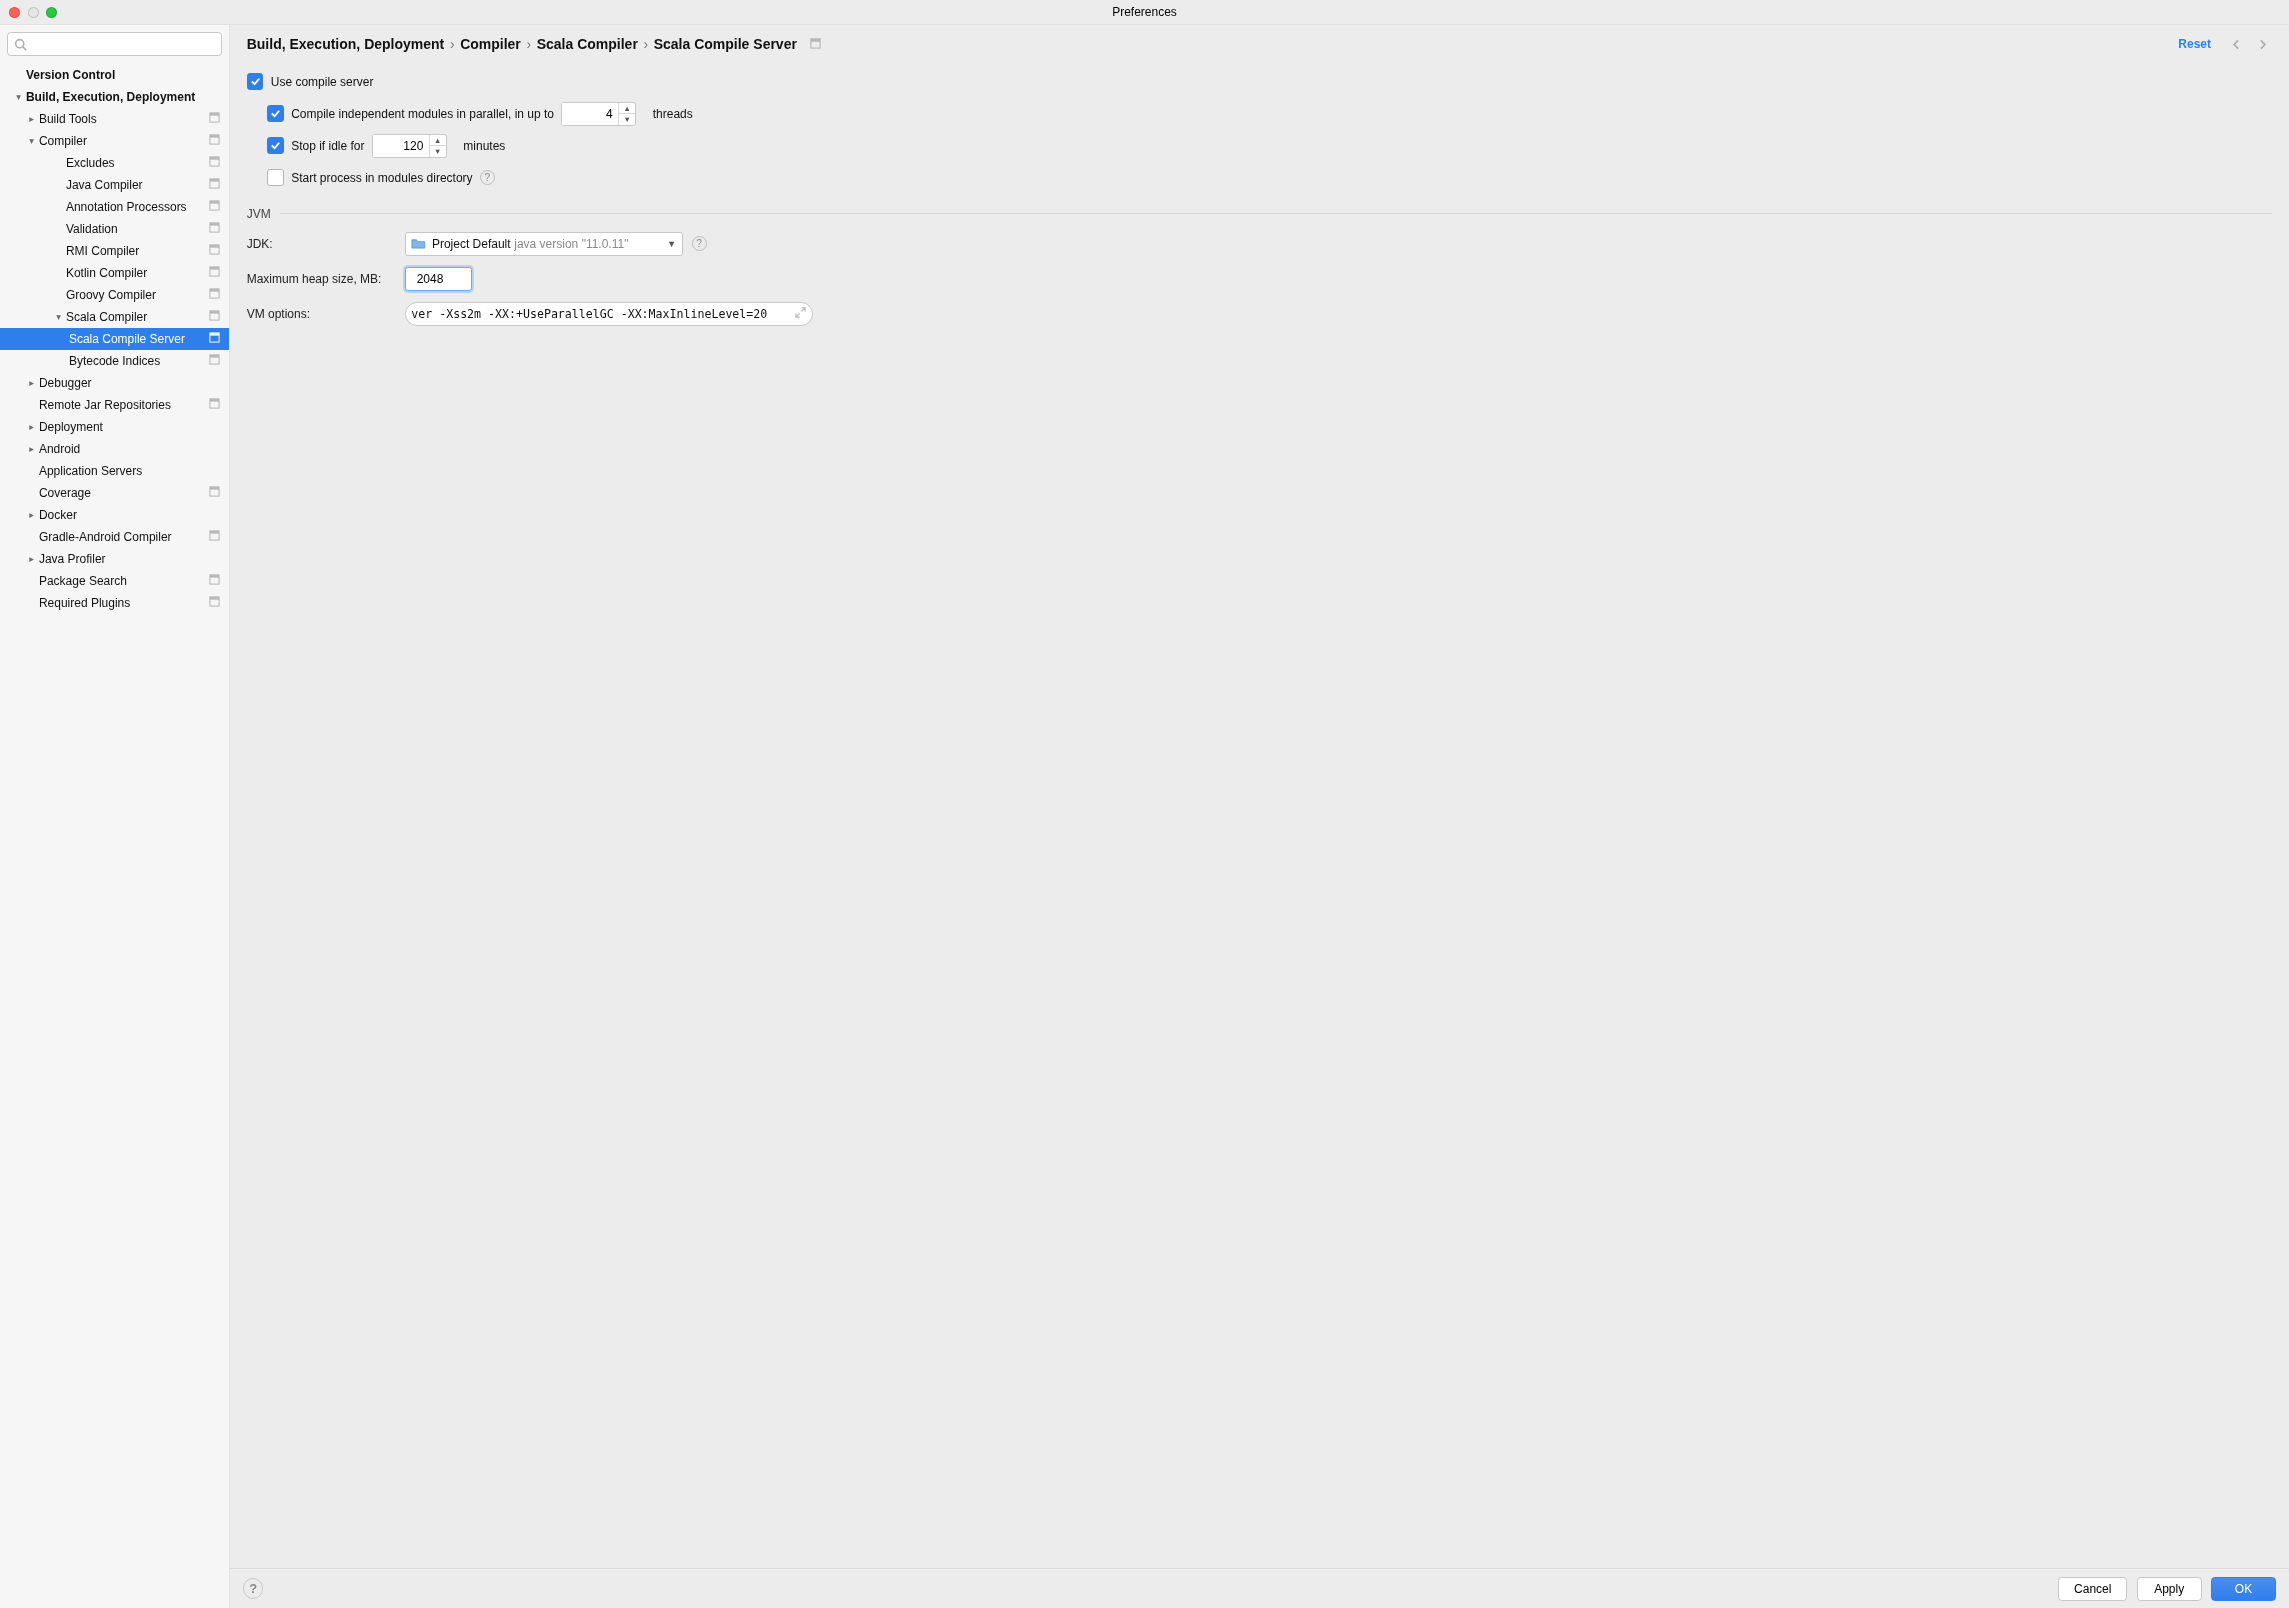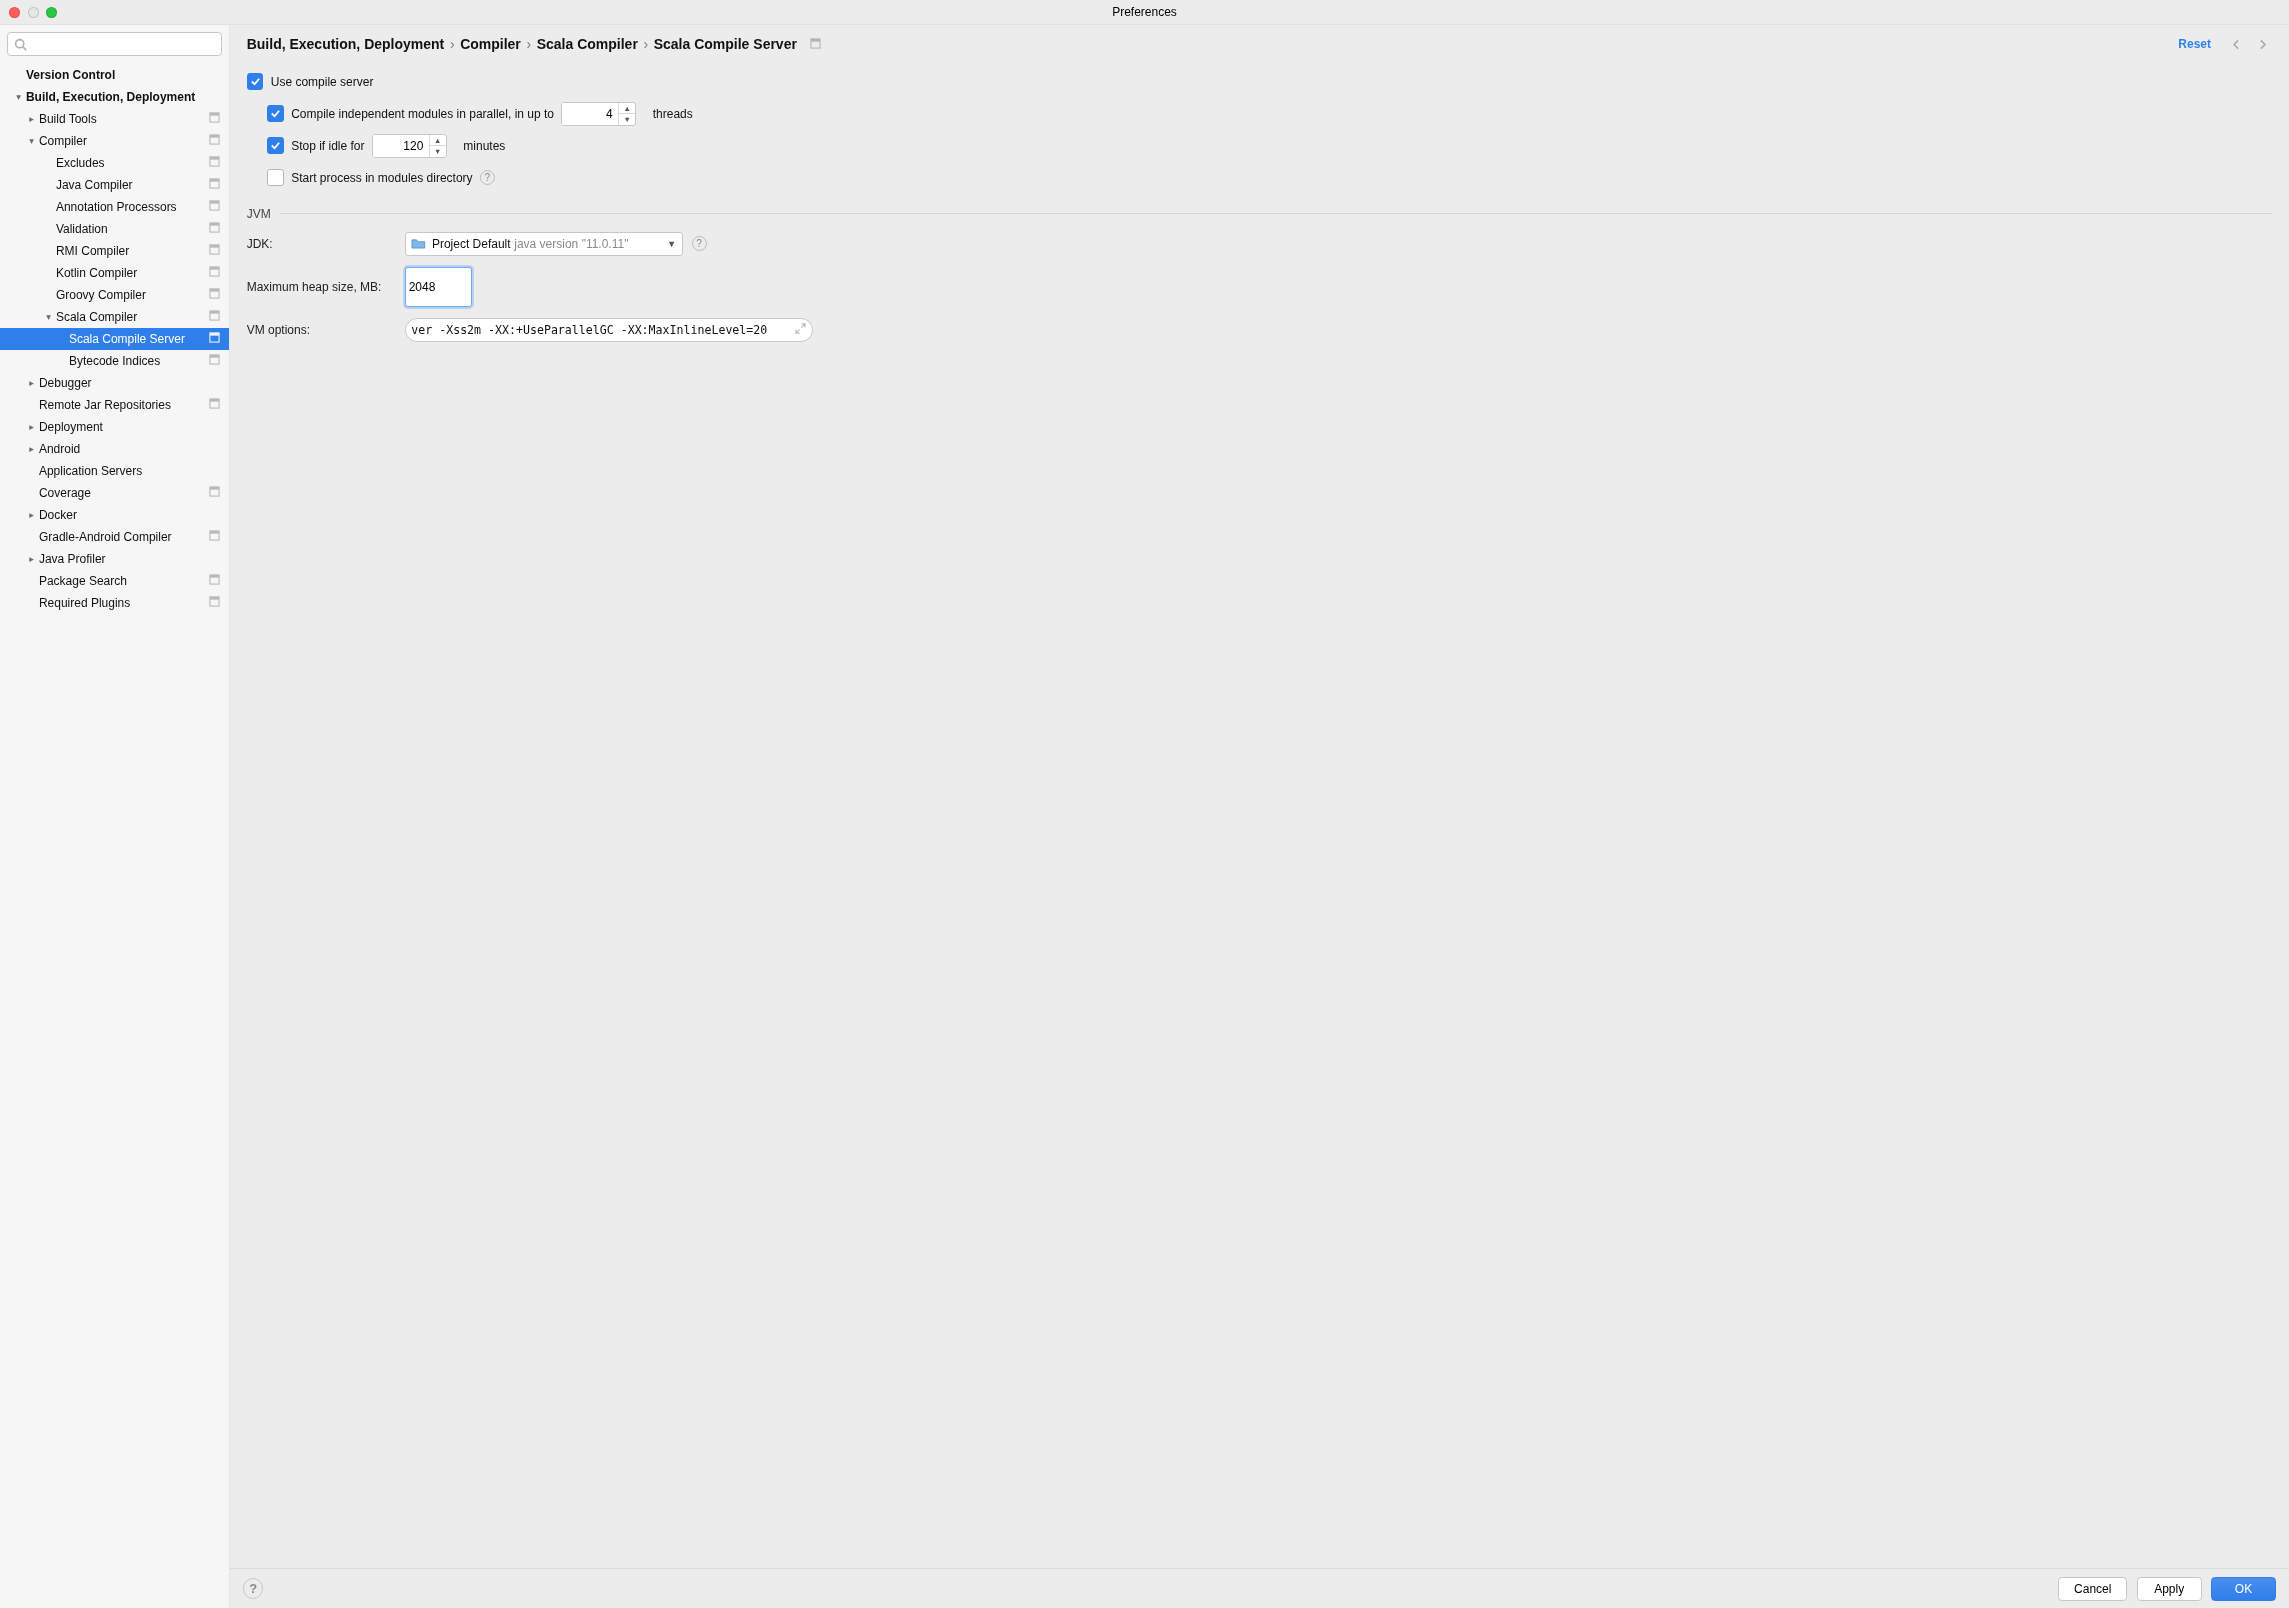--- a/index.html
+++ b/index.html
@@ -27,21 +27,21 @@
   .tree { flex:1; overflow:auto; padding-bottom: 7.4px; }
   .tree-row { display:flex; align-items:center; height: 22px; position:relative; cursor: default; }
   .tree-row .twisty { width: 11px; height: 11px; margin-right: 1.9px; display:inline-flex; align-items:center; justify-content:center; color:#6b6b6b; font-size:9.3px; }
   .tree-row .label { white-space: nowrap; }
   .tree-row.bold .label { font-weight: 600; }
   .tree-row.selected { background: #2f7fea; color: #fff; }
   .tree-row .proj-icon { position:absolute; right:9.3px; opacity:.55; }
   .tree-row.selected .proj-icon { opacity:.9; filter: brightness(5); }
   .d0 { padding-left: 13px; }
   .d1 { padding-left: 26px; }
-  .d2 { padding-left: 43px; }
+  .d2 { padding-left: 43px; margin-left: 10px; }
   .d3 { padding-left: 56px; }
   .proj-icon svg { width:11px; height:11px; }
 
   
   .content { flex:1; display:flex; flex-direction:column; background:#ececec; min-width:0; }
   .content-header { display:flex; align-items:center; padding: 9.3px 16.7px 7.4px 16.7px; gap:5.6px; }
   .breadcrumb { flex:1; display:flex; align-items:center; flex-wrap:wrap; gap:5.6px; font-size: 14px; }
   .breadcrumb .crumb { font-weight:600; }
   .breadcrumb .sep { color:#7a7a7a; }
   .reset-link { color:#2f7fea; font-weight:600; margin-right:9.3px; cursor:pointer; }
@@ -69,21 +69,21 @@
   .fieldset-title .line { flex:1; height:0.9px; background:#d6d6d6; margin-left:9.3px; }
   .fieldgrid { display:grid; grid-template-columns: 158px 1fr; row-gap:11px; align-items:center; margin-top:11px; }
   .fieldgrid .lab { color:#222; }
 
   .combo { display:inline-flex; align-items:center; border:0.9px solid #c7c7c7; border-radius:2.8px; background:#fff; height:24px; padding:0 5.6px 0 5.6px; width:278px; }
   .combo .jdk-icon { width:15px;height:11px;margin-right:5.6px;display:inline-flex; }
   .combo .txt1 { }
   .combo .txt2 { color:#8a8a8a; margin-left:3.7px; flex:1; }
   .combo .caret { font-size:9.3px; color:#555; }
 
-  .textinput { border:0.9px solid #c7c7c7; border-radius:2.8px; background:#fff; height:40px; padding:0 3px; font-size:12px; outline:none; }
+  .textinput { border:0.9px solid #c7c7c7; border-radius:2.8px; background:#fff; height:24px; padding:0 11px; font-size:12px; outline:none; }
   .textinput.focused { border-color:#6aa9f4; box-shadow:0 0 0 1.9px rgba(47,127,234,.25); }
 
   .vm-row-wrap { display:inline-flex; align-items:center; border:0.9px solid #c7c7c7; border-radius:12px; background:#fff; height:24px; width:408px; padding:0 5.6px; font-family: ui-monospace, Menlo, monospace; font-size:11.6px;justify-content:space-between; }
   .vm-row-wrap .vm-text { flex:1; white-space:nowrap; overflow:hidden; }
   .vm-row-wrap .expand-icon { opacity:.4; margin-left:3.7px; }
 
   
   .footer { border-top:0.9px solid #dcdcdc; display:flex; align-items:center; padding: 7.4px 13px; background:#ececec; }
   .footer .help-big { width:20.4px;height:20.4px;border:0.9px solid #c8c8c8;border-radius:50%;display:flex;align-items:center;justify-content:center;color:#8a8a8a;font-size:13px;font-weight:600;}
   .footer .spacer { flex:1; }

